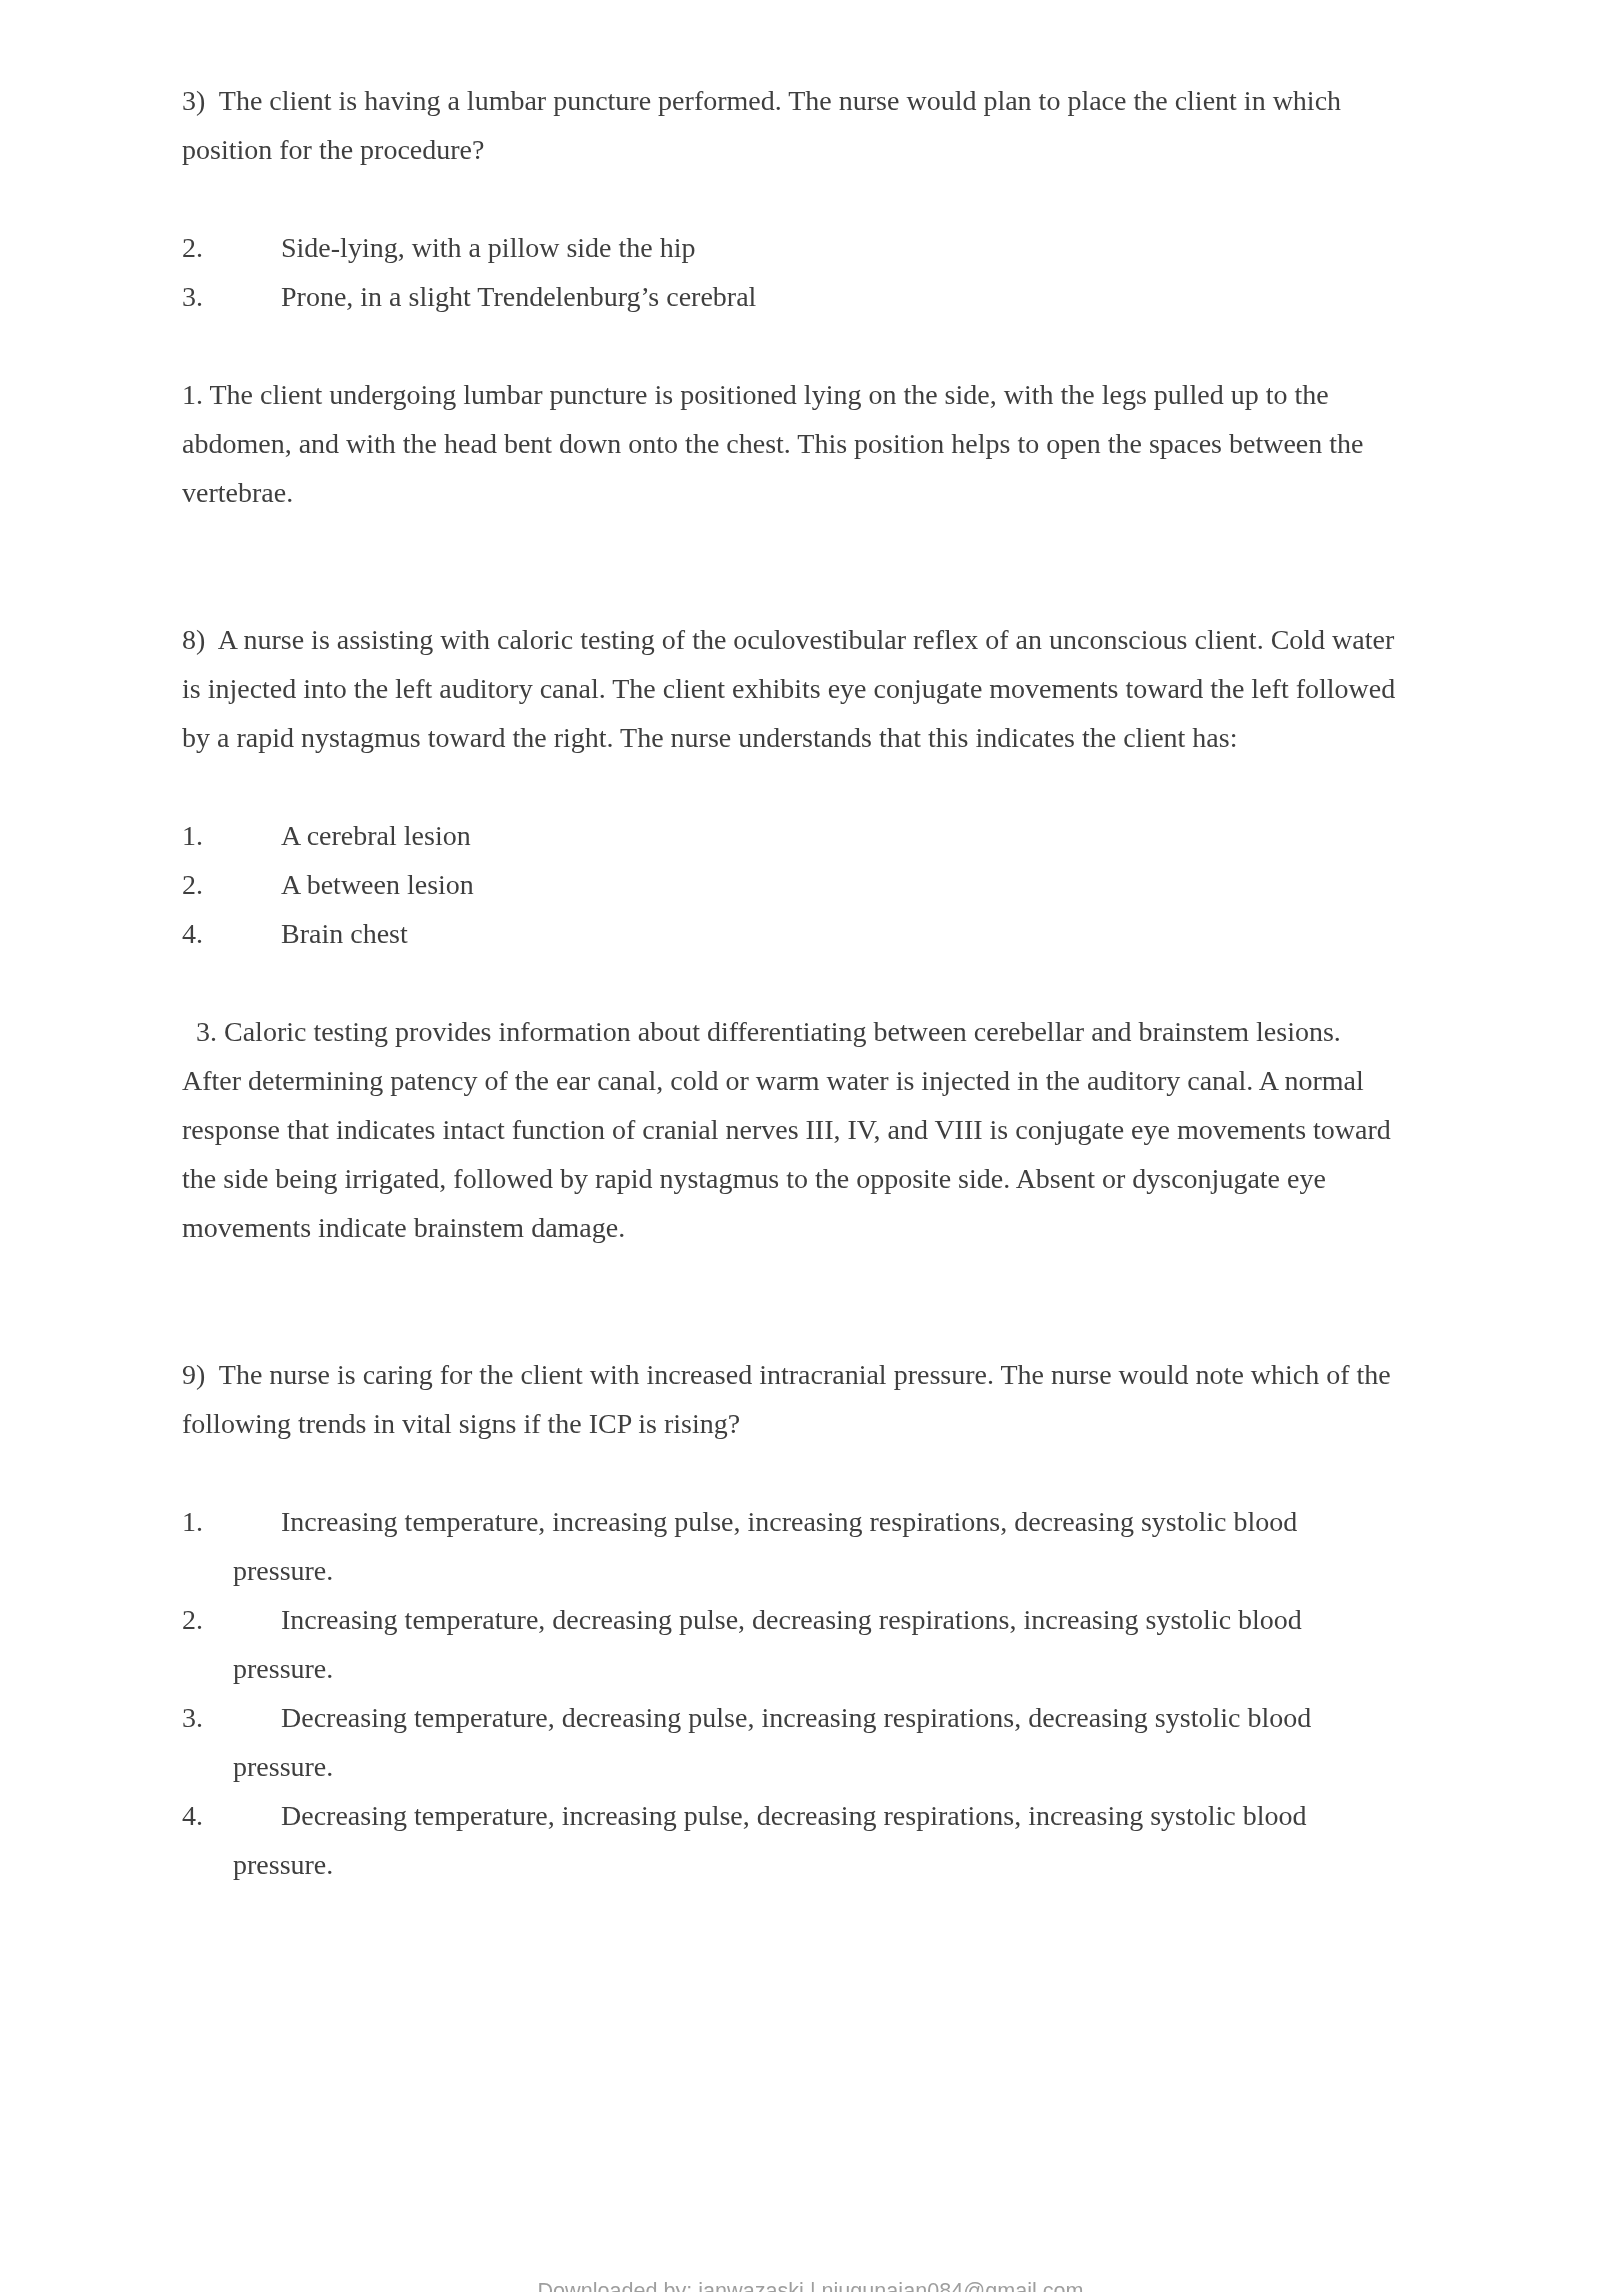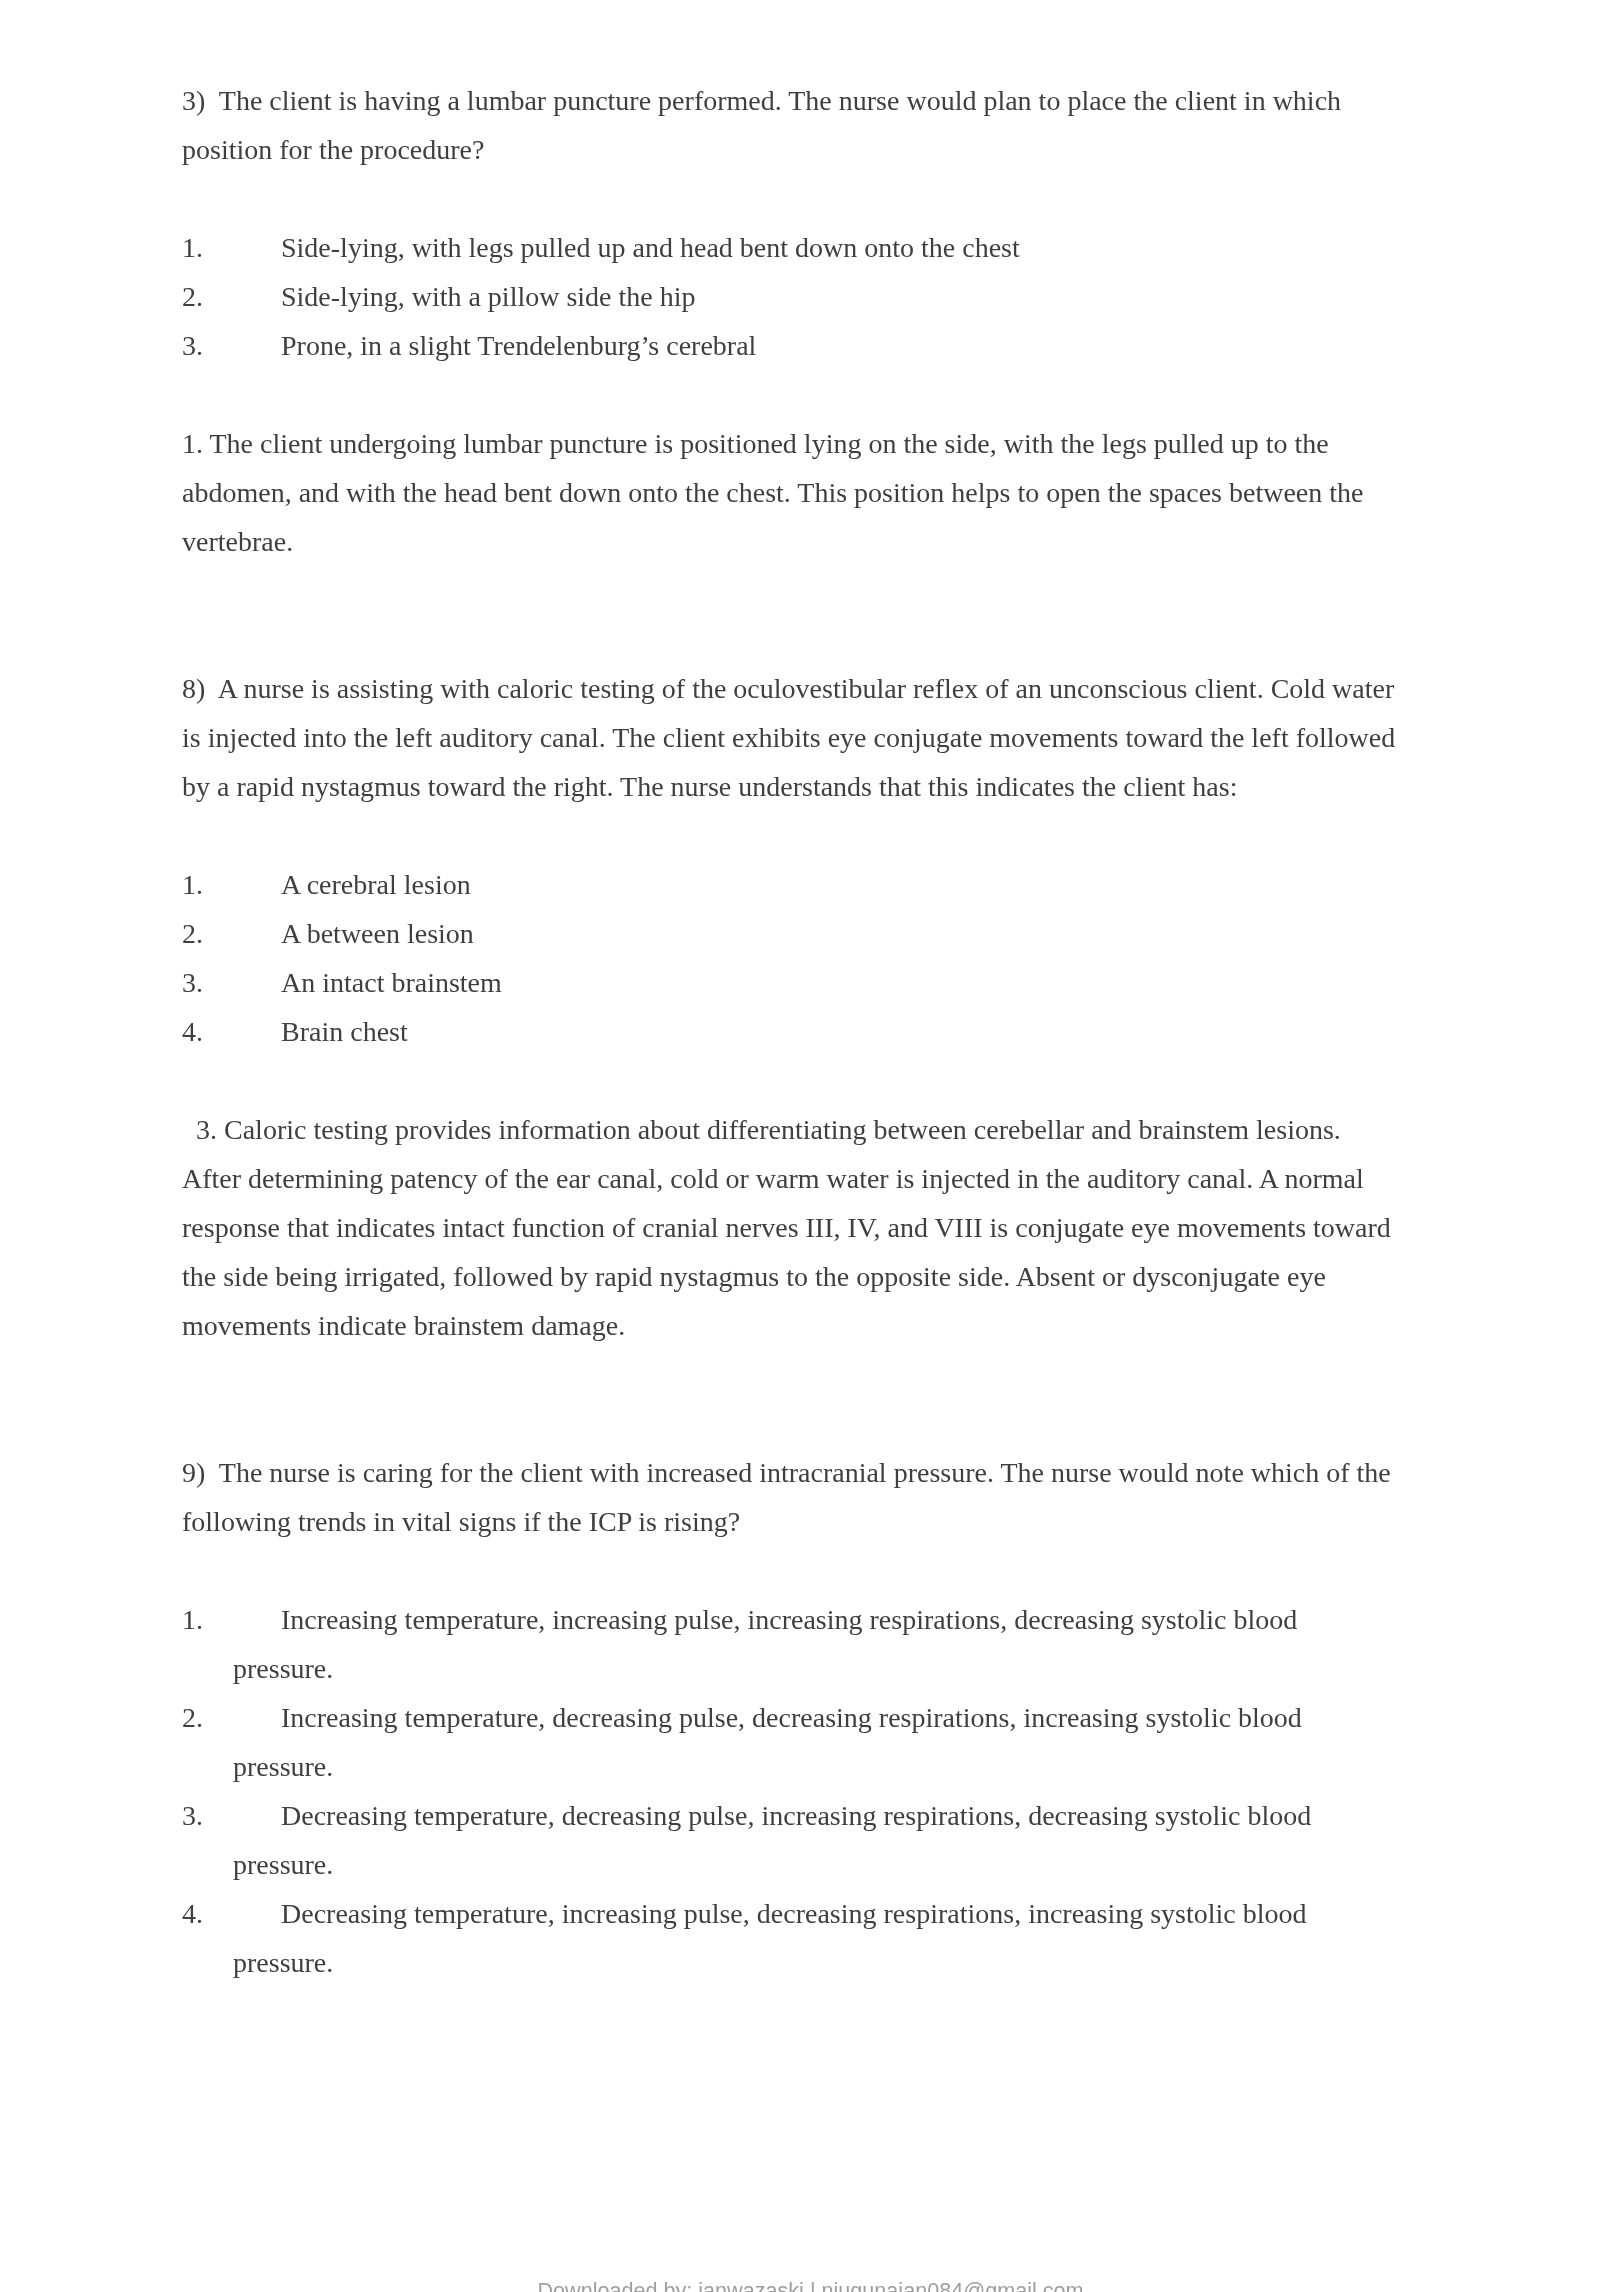--- a/index.html
+++ b/index.html
@@ -60,37 +60,35 @@
 </head>
 <body>
 
 <div class="page">
   <div class="content">
 
     <section>
       <p class="para question">3)  The client is having a lumbar puncture performed. The nurse would plan to place the client in which
 position for the procedure?</p>
       <div class="options">
-        <div class="option"><span class="num">1.</span><span class="opt-text">Side-lying, with legs pulled up and head bent down onto the chest</span></div>
         <div class="option"><span class="num">2.</span><span class="opt-text">Side-lying, with a pillow side the hip</span></div>
         <div class="option"><span class="num">3.</span><span class="opt-text">Prone, in a slight Trendelenburg’s cerebral</span></div>
       </div>
       <p class="para rationale">1. The client undergoing lumbar puncture is positioned lying on the side, with the legs pulled up to the
 abdomen, and with the head bent down onto the chest. This position helps to open the spaces between the
 vertebrae.</p>
     </section>
 
     <section>
       <p class="para question">8)  A nurse is assisting with caloric testing of the oculovestibular reflex of an unconscious client. Cold water
 is injected into the left auditory canal. The client exhibits eye conjugate movements toward the left followed
 by a rapid nystagmus toward the right. The nurse understands that this indicates the client has:</p>
       <div class="options">
         <div class="option"><span class="num">1.</span><span class="opt-text">A cerebral lesion</span></div>
         <div class="option"><span class="num">2.</span><span class="opt-text">A between lesion</span></div>
-        <div class="option"><span class="num">3.</span><span class="opt-text">An intact brainstem</span></div>
         <div class="option"><span class="num">4.</span><span class="opt-text">Brain chest</span></div>
       </div>
       <p class="para rationale">  3. Caloric testing provides information about differentiating between cerebellar and brainstem lesions.
 After determining patency of the ear canal, cold or warm water is injected in the auditory canal. A normal
 response that indicates intact function of cranial nerves III, IV, and VIII is conjugate eye movements toward
 the side being irrigated, followed by rapid nystagmus to the opposite side. Absent or dysconjugate eye
 movements indicate brainstem damage.</p>
     </section>
 
     <section>

